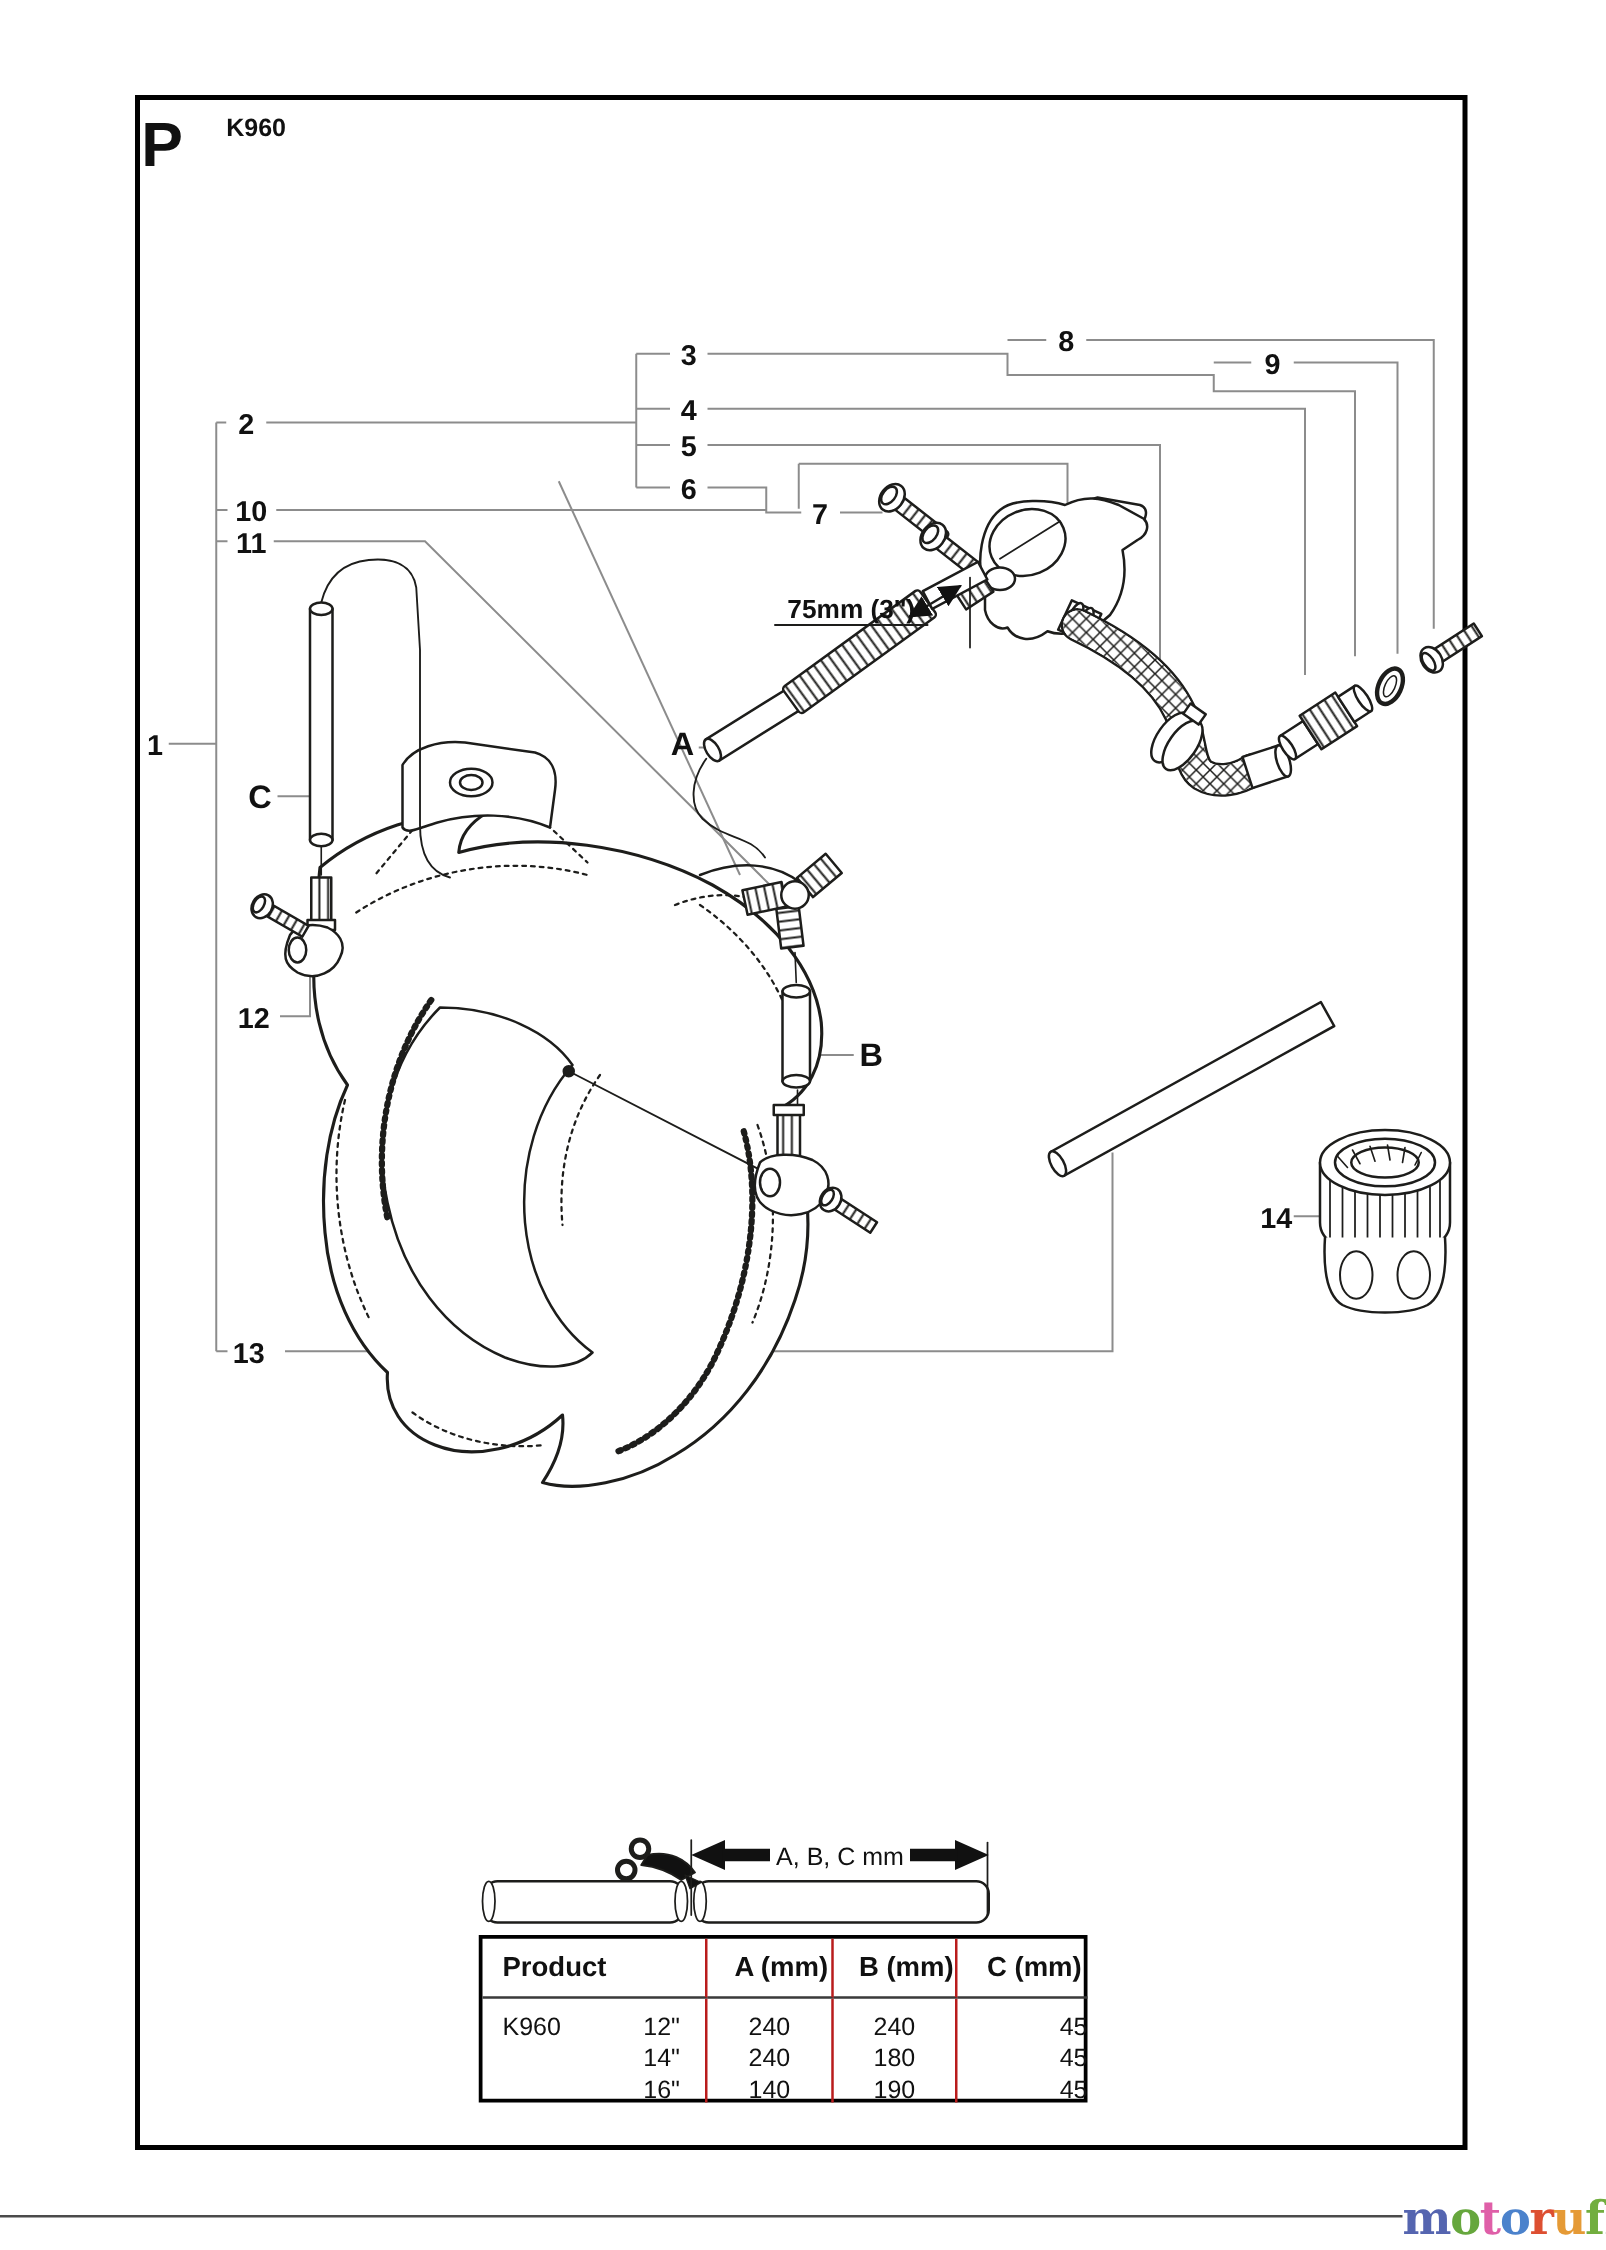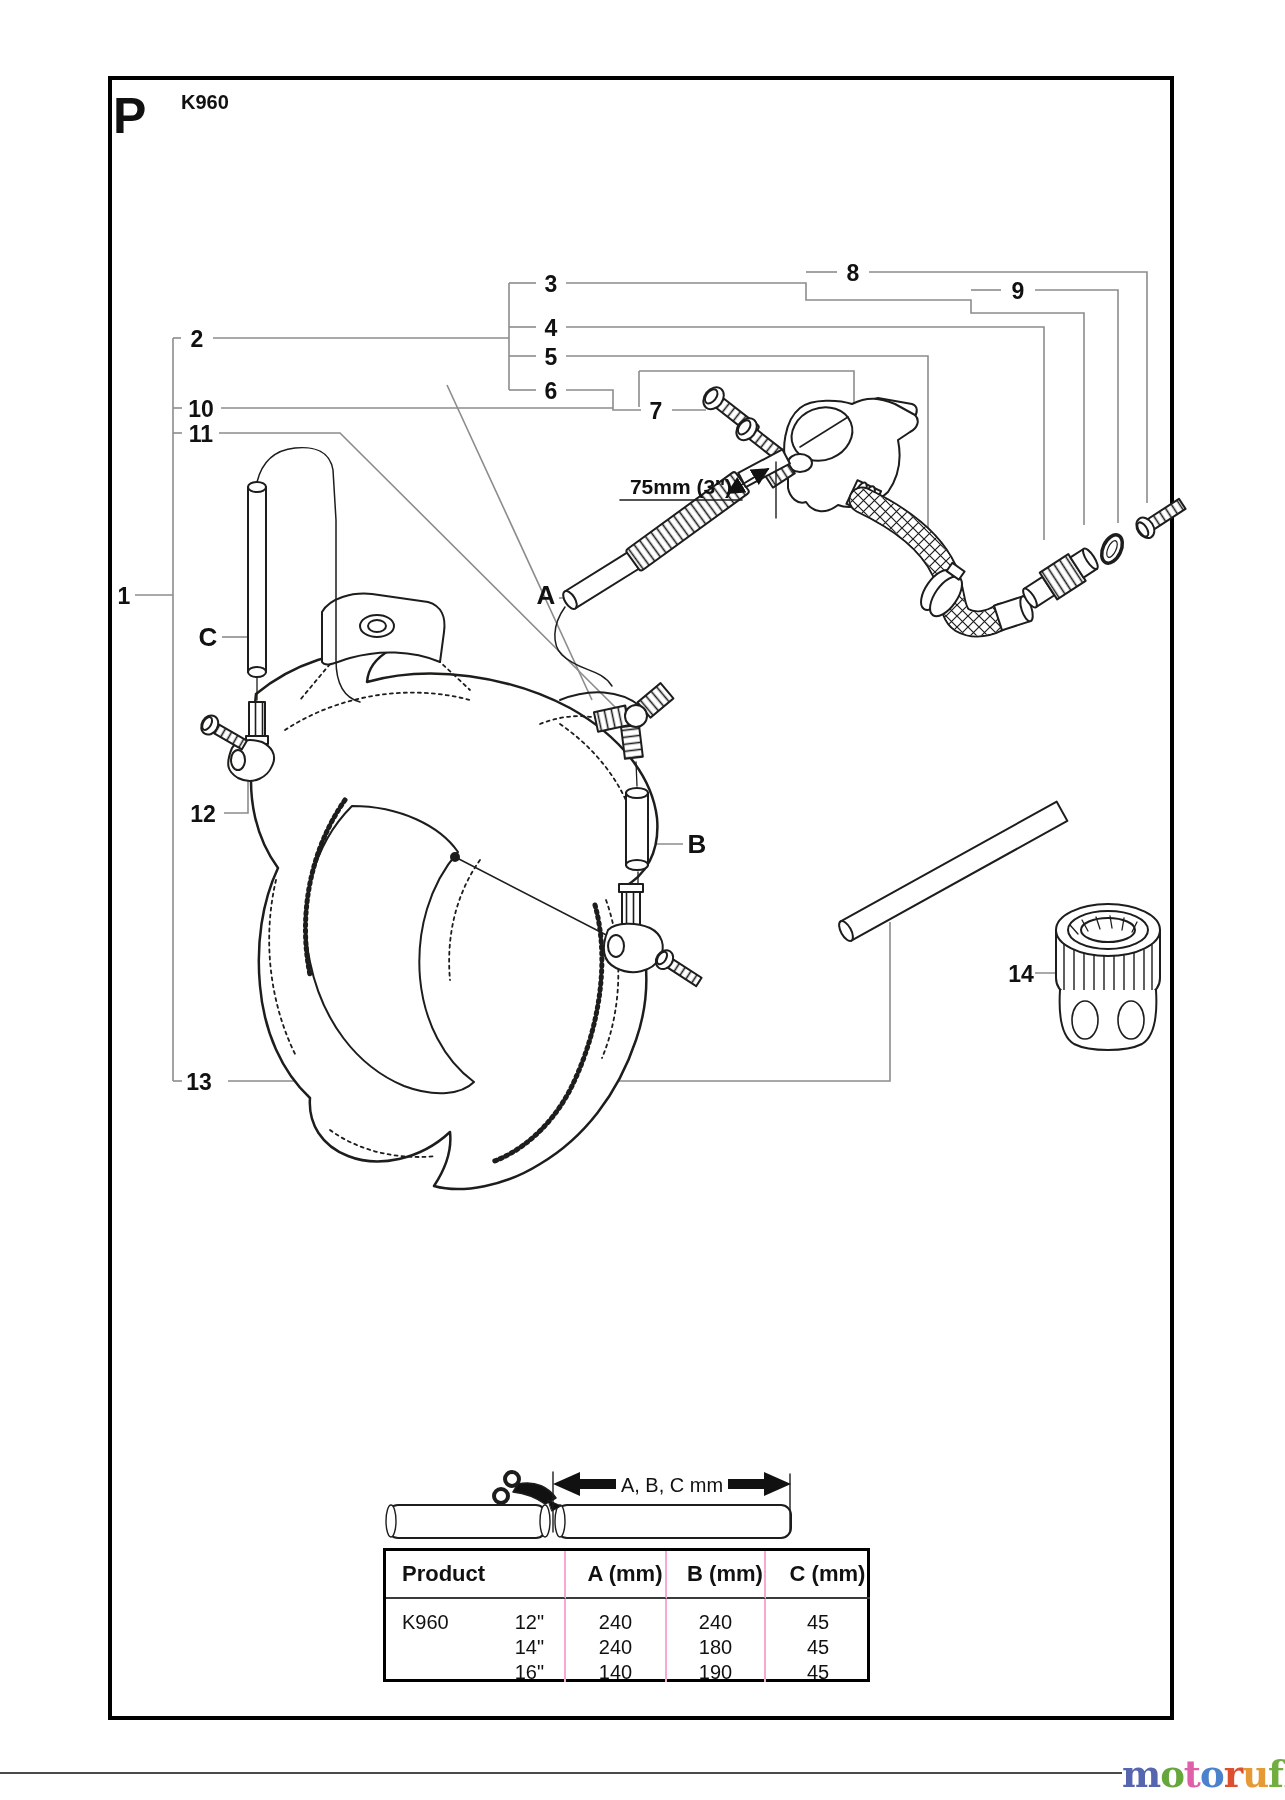--- a/index.html
+++ b/index.html
@@ -11,22 +11,22 @@
   .reflabel{font-size:26px;}
   .plate{font-size:50px;}
   .model{font-size:20px;}
   .dim{font-size:21px;}
   .cutlbl{font-size:20px;font-weight:normal;}
 
   
   .parts-table{position:absolute;left:383px;top:1548px;width:487px;height:134px;
     border:3px solid #000;box-sizing:border-box;background:#fff;display:grid;
     grid-template-columns:180px 101px 99px 104px;grid-template-rows:48px 83px;}
-  .pt-cell{border-right:2px solid #f9a8d4;box-sizing:border-box;}
-  .pt-cell:nth-child(4n){border-right:none;}
+  .pt-cell{border-right:2px solid #b91c1c;box-sizing:border-box;}
+  .pt-cell:nth-child(4n){border-right:none;text-align:right;}
   .pt-head{border-bottom:2px solid #3a3a3a;font-weight:bold;font-size:22px;
     display:flex;align-items:center;justify-content:center;color:#111;padding-left:19px;}
   .pt-head.first{justify-content:flex-start;padding-left:16px;}
   .pt-body{font-size:20px;color:#111;padding-top:11px;text-align:center;line-height:25px;}
   .pt-body.first{display:flex;text-align:left;padding-left:16px;}
   .pt-model{width:90px;}
   .pt-sizes{width:52px;text-align:right;}
 
   
   .footer-rule{position:absolute;left:0;top:1772px;width:1122px;height:2px;background:#4a4a4a;}

